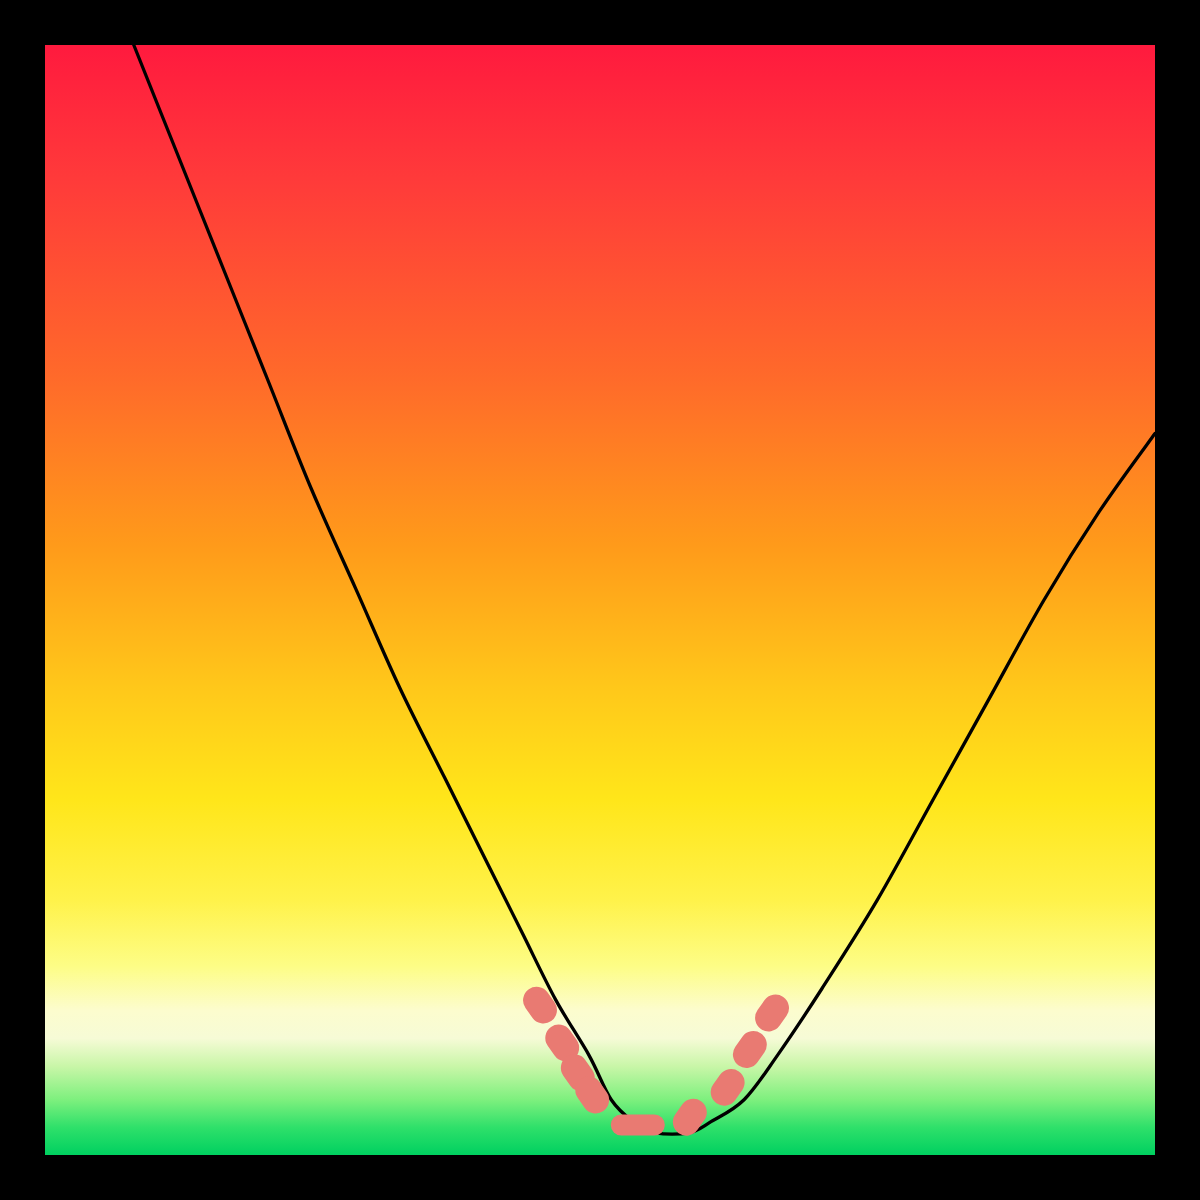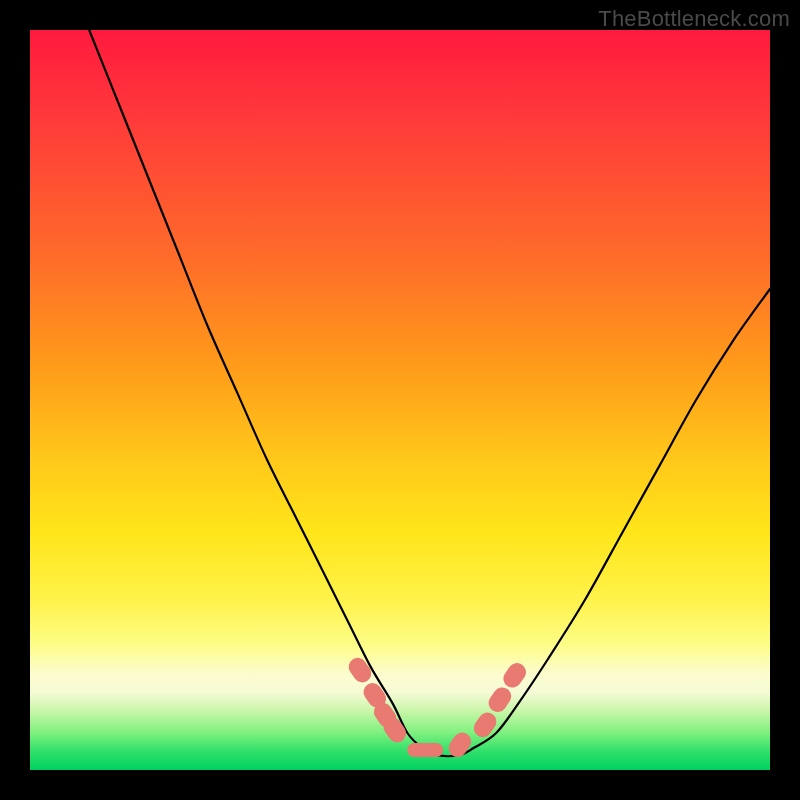--- a/index.html
+++ b/index.html
@@ -68,21 +68,20 @@
   }
   .bead {
     fill: #e97a72;
     stroke: none;
   }
 </style>
 </head>
 <body>
 
 <div class="frame">
-  <div class="watermark">TheBottleneck.com</div>
 
   <div class="plot-area">
     <svg class="curve" viewBox="0 0 740 740">
       <path id="curve-path" class="curve-path" d="M 59.2 0.0 C 64.1 12.3, 78.9 49.3, 88.8 74.0 C 98.7 98.7, 108.5 123.3, 118.4 148.0 C 128.3 172.7, 138.1 197.3, 148.0 222.0 C 157.9 246.7, 167.7 272.6, 177.6 296.0 C 187.5 319.4, 197.3 340.4, 207.2 362.6 C 217.1 384.8, 226.9 408.2, 236.8 429.2 C 246.7 450.2, 256.5 468.7, 266.4 488.4 C 276.3 508.1, 287.4 530.3, 296.0 547.6 C 304.6 564.9, 310.8 577.2, 318.2 592.0 C 325.6 606.8, 333.0 622.8, 340.4 636.4 C 347.8 650.0, 356.4 662.3, 362.6 673.4 C 368.8 684.5, 372.5 695.6, 377.4 703.0 C 382.3 710.4, 387.3 714.1, 392.2 717.8 C 397.1 721.5, 400.8 724.0, 407.0 725.2 C 413.2 726.4, 423.0 726.4, 429.2 725.2 C 435.4 724.0, 437.8 721.5, 444.0 717.8 C 450.2 714.1, 458.8 710.4, 466.2 703.0 C 473.6 695.6, 479.8 685.7, 488.4 673.4 C 497.0 661.1, 506.9 646.3, 518.0 629.0 C 529.1 611.7, 542.7 590.8, 555.0 569.8 C 567.3 548.8, 579.7 525.4, 592.0 503.2 C 604.3 481.0, 616.7 458.8, 629.0 436.6 C 641.3 414.4, 653.7 391.0, 666.0 370.0 C 678.3 349.0, 690.7 329.3, 703.0 310.8 C 715.3 292.3, 733.8 267.6, 740.0 259.0"></path>
       <g id="beads">
           <rect x="321.0" y="627.1" width="18" height="26" rx="9" ry="9" class="bead" transform="rotate(-35 330.0 640.1)"></rect>
           <rect x="335.8" y="652.3" width="18" height="26" rx="9" ry="9" class="bead" transform="rotate(-35 344.8 665.3)"></rect>
           <rect x="346.2" y="672.2" width="18" height="26" rx="9" ry="9" class="bead" transform="rotate(-35 355.2 685.2)"></rect>
           <rect x="355.8" y="687.0" width="18" height="26" rx="9" ry="9" class="bead" transform="rotate(-35 364.8 700.0)"></rect>
           <rect x="377.2" y="713.0" width="36" height="14" rx="7" ry="7" class="bead" transform="rotate(0 395.2 720.0)"></rect>

